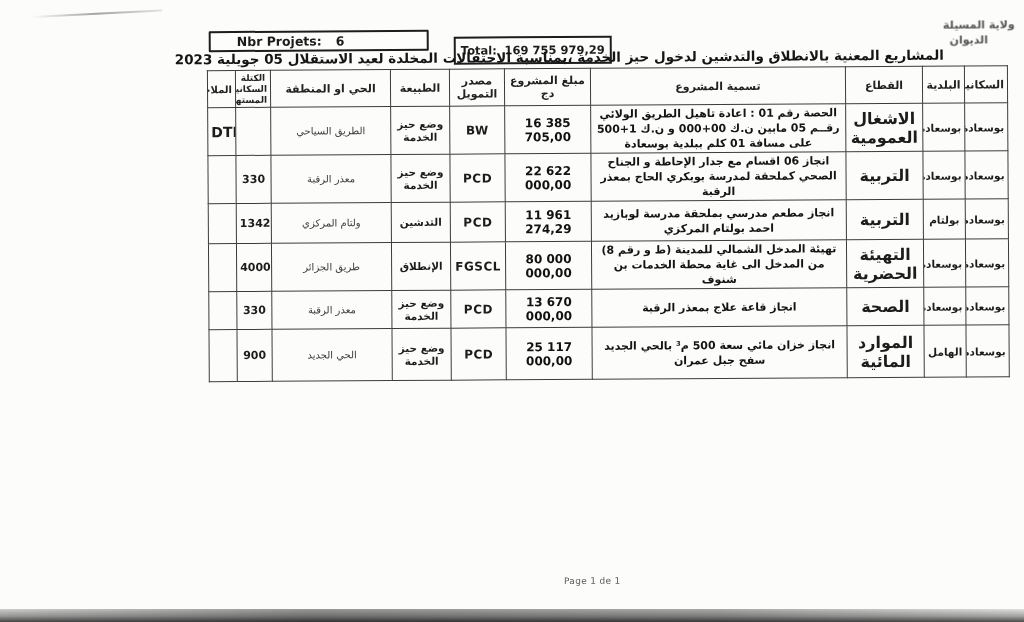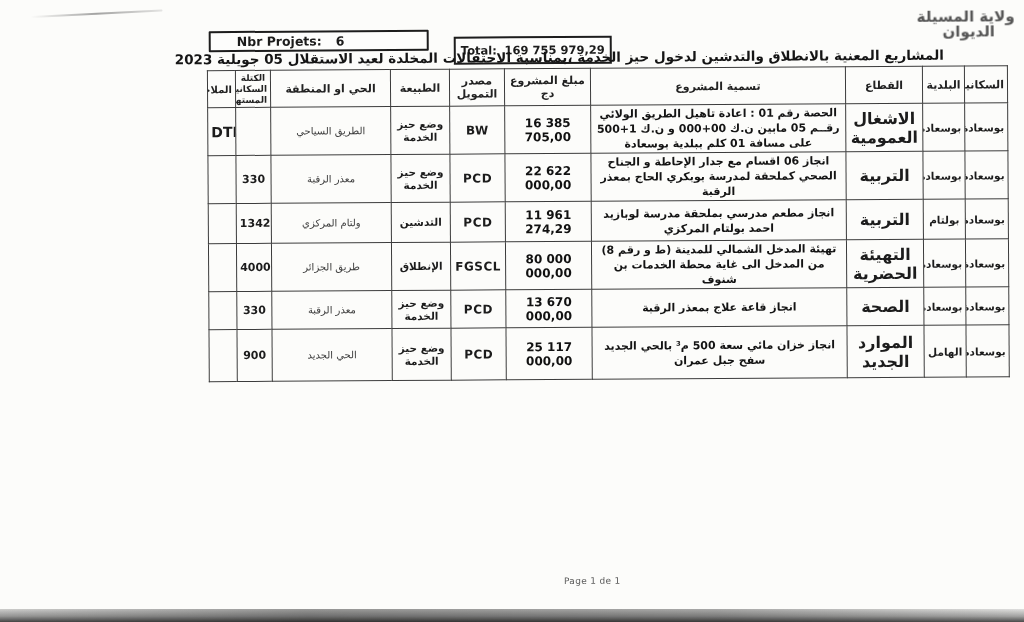--- a/index.html
+++ b/index.html
@@ -8,23 +8,23 @@
     background:#fcfcfa;
     font-family:"DejaVu Sans",sans-serif;
     color:#1c1c1c;
   }
   .sheet{
     position:absolute;left:0;top:0;width:1024px;height:622px;
     transform:rotate(-0.35deg);transform-origin:55% 40%;
   }
   
   .letterhead{
-    position:absolute;top:12px;right:8px;width:110px;
+    position:absolute;top:20px;right:8px;width:110px;
     text-align:right;direction:rtl;color:#555;
-    font-size:15px;font-weight:700;line-height:15px;
+    font-size:11px;font-weight:700;line-height:15px;
     filter:blur(.2px);
   }
   .letterhead .l2{padding-left:18px;text-align:center;}
   
   .nbr-box{
     position:absolute;left:210px;top:29px;width:190px;height:17px;
     border:2px solid #1d1d1d;border-radius:1px;
     display:flex;align-items:center;gap:14px;padding-left:26px;
     font-size:12.5px;font-weight:700;background:#fdfdfc;
   }
@@ -193,21 +193,21 @@
       <td class="c-amount">13 670 000,00</td>
       <td class="c-funding">PCD</td>
       <td class="c-nature">وضع حيز الخدمة</td>
       <td class="c-area">معذر الرقبة</td>
       <td class="c-population">330</td>
       <td class="c-note"></td>
     </tr>
     <tr class="r6">
       <td class="c-daira">بوسعادة</td>
       <td class="c-baladiya">الهامل</td>
-      <td class="c-sector">الموارد الجديد</td>
+      <td class="c-sector">الموارد المائية</td>
       <td class="c-project">انجاز خزان مائي سعة 500 م³ بالحي الجديد سفح جبل عمران</td>
       <td class="c-amount">25 117 000,00</td>
       <td class="c-funding">PCD</td>
       <td class="c-nature">وضع حيز الخدمة</td>
       <td class="c-area">الحي الجديد</td>
       <td class="c-population">900</td>
       <td class="c-note"></td>
     </tr>
   </tbody>
     </table>

